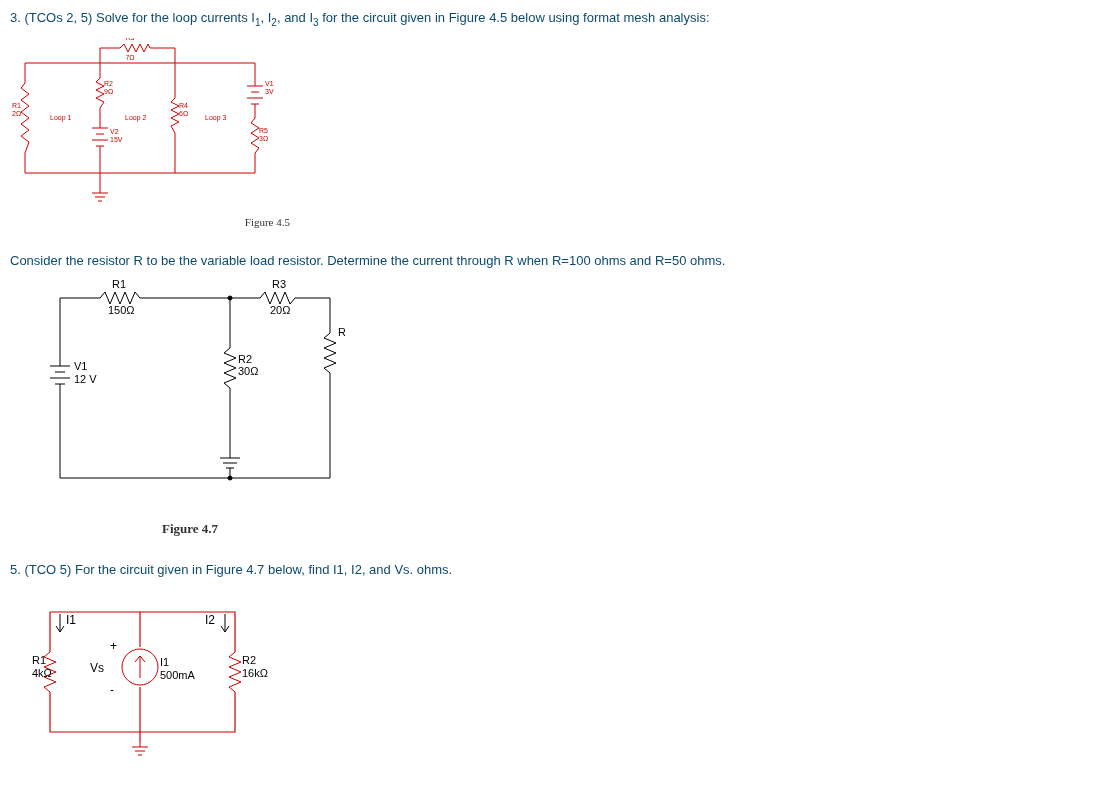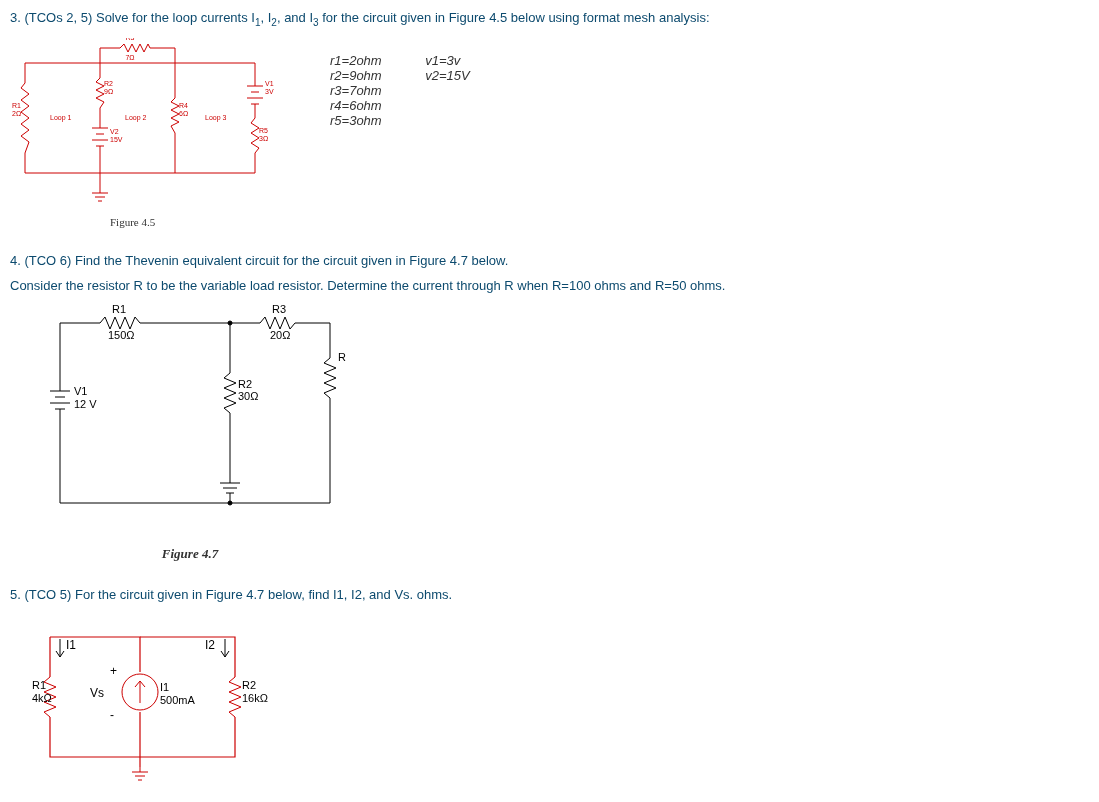--- a/index.html
+++ b/index.html
@@ -35,29 +35,29 @@
     .params-col {
       display: inline-block;
       vertical-align: top;
       margin-right: 40px;
     }
     .figure-caption {
       font-family: "Times New Roman", serif;
       font-size: 11px;
       color: #333;
       margin-top: 5px;
+      text-align: right;
     }
     .figure-caption-bold {
       font-family: "Times New Roman", serif;
       font-size: 13px;
       font-weight: bold;
       color: #333;
       margin-top: 10px;
       text-align: center;
-      font-style: italic;
     }
     sub { font-size: 10px; }
     svg text {
       font-family: Arial, sans-serif;
     }
   </style>
 </head>
 <body>
 
 <div class="question">
@@ -142,38 +142,24 @@
           <text x="100" y="96">V2</text>
           <text x="100" y="104">15V</text>
           <text x="40" y="82">Loop 1</text>
           <text x="115" y="82">Loop 2</text>
           <text x="195" y="82">Loop 3</text>
         </g>
       </svg>
       <div class="figure-caption" style="margin-left:100px;">Figure 4.5</div>
     </div>
 
-    <div class="params">
-      <div class="params-col">
-        <div>r1=2ohm</div>
-        <div>r2=9ohm</div>
-        <div>r3=7ohm</div>
-        <div>r4=6ohm</div>
-        <div>r5=3ohm</div>
-      </div>
-      <div class="params-col">
-        <div>v1=3v</div>
-        <div>v2=15V</div>
-      </div>
-    </div>
   </div>
 </div>
 
 <div class="question">
-  <div class="question-text">4. (TCO 6) Find the Thevenin equivalent circuit for the circuit given in Figure 4.7 below.</div>
   <div class="question-text">Consider the resistor R to be the variable load resistor. Determine the current through R when R=100 ohms and R=50 ohms.</div>
 
   <div class="circuit-diagram" style="margin-left:20px;">
     <svg width="320" height="230" viewBox="0 0 320 230">
       <g stroke="#000" stroke-width="1" fill="none">
 
         <path d="M 30 80 L 30 20 L 70 20"></path>
         <path d="M 110 20 L 200 20"></path>
         <path d="M 200 20 L 230 20"></path>
         <path d="M 265 20 L 300 20 L 300 55"></path>

